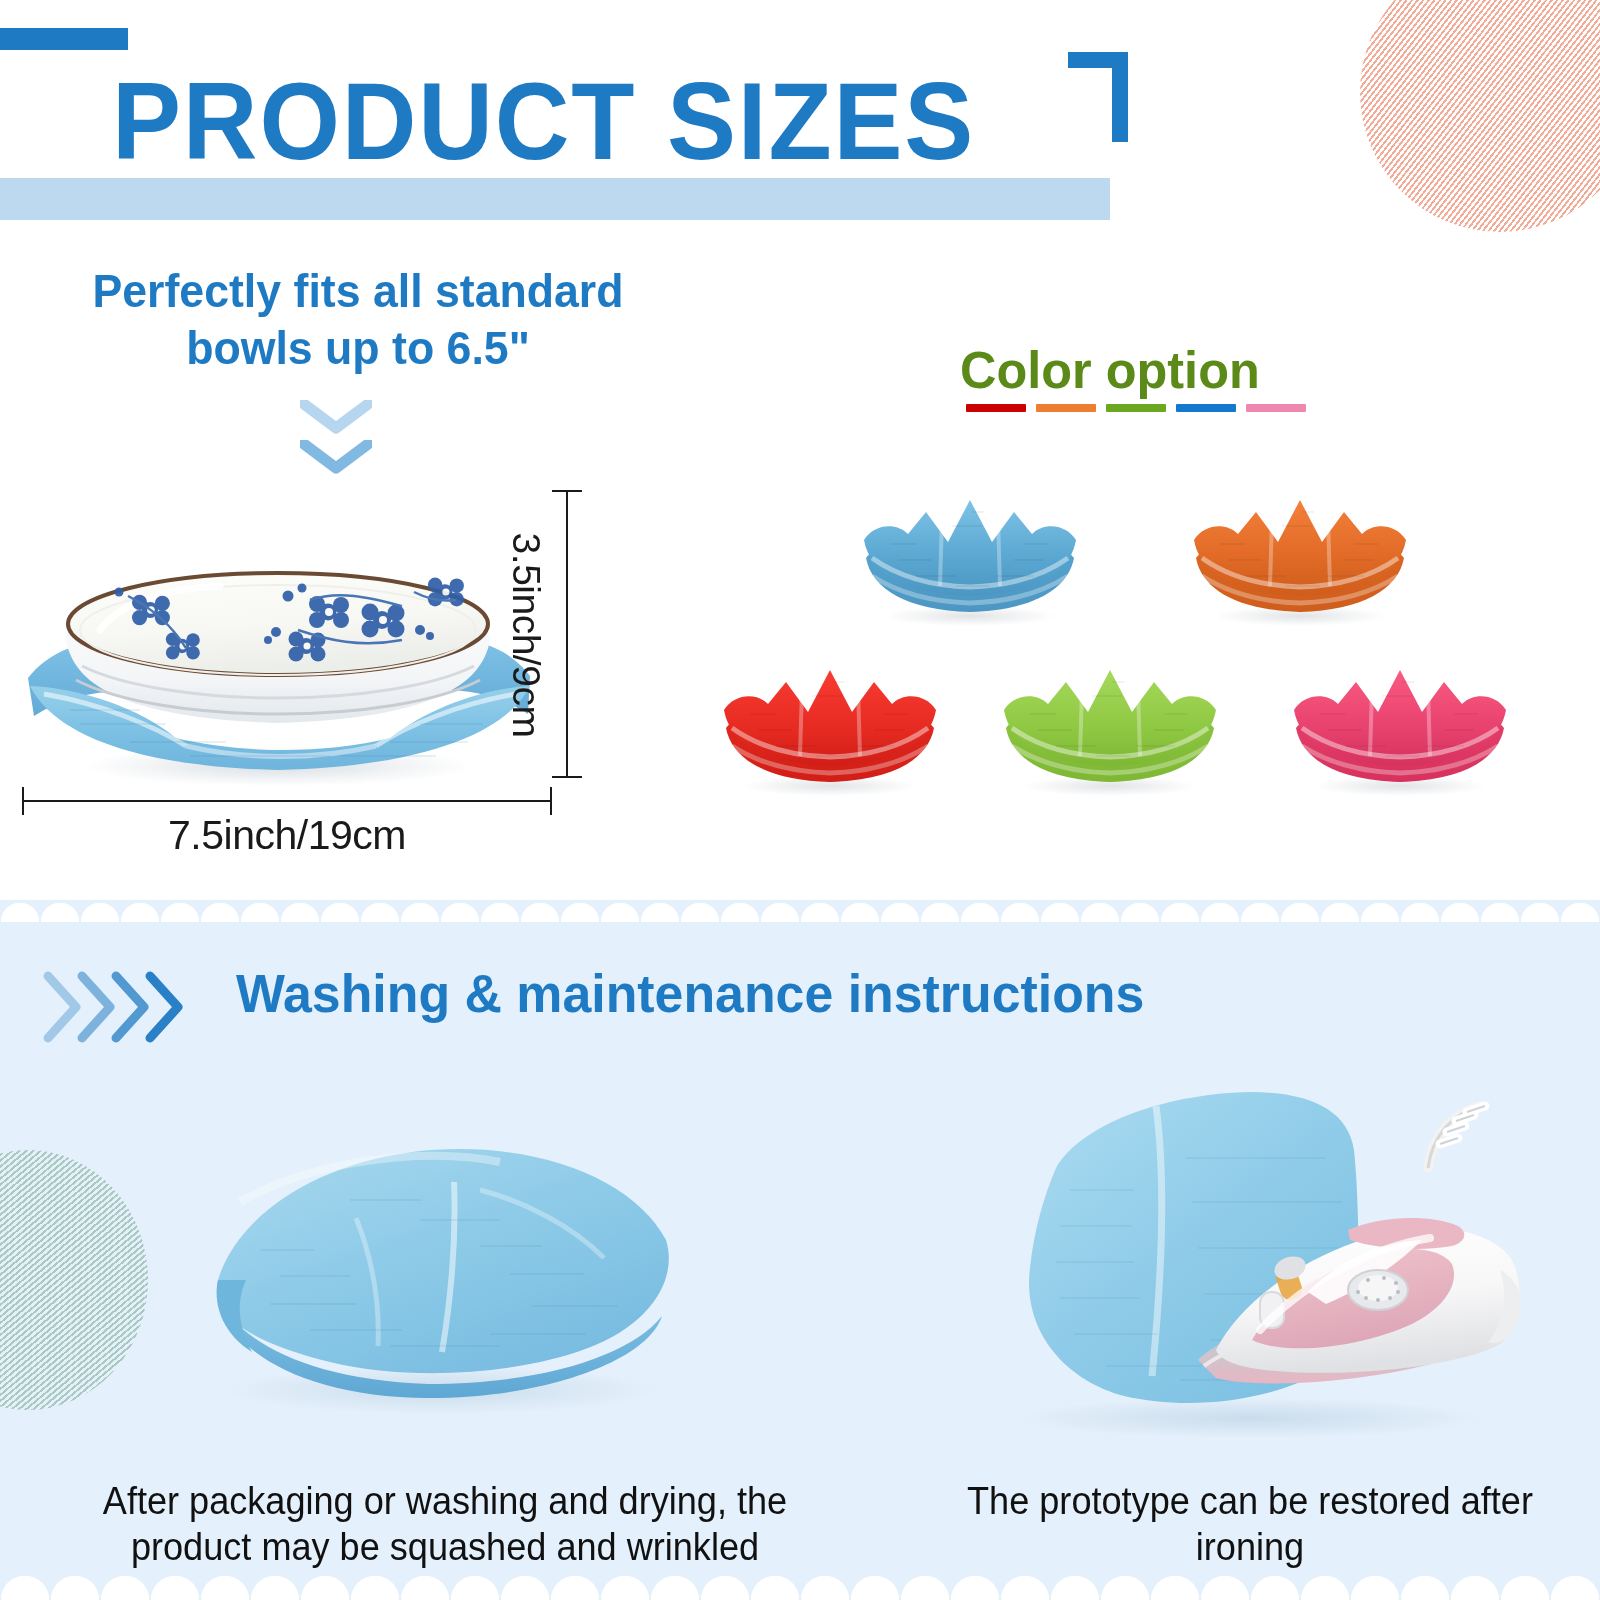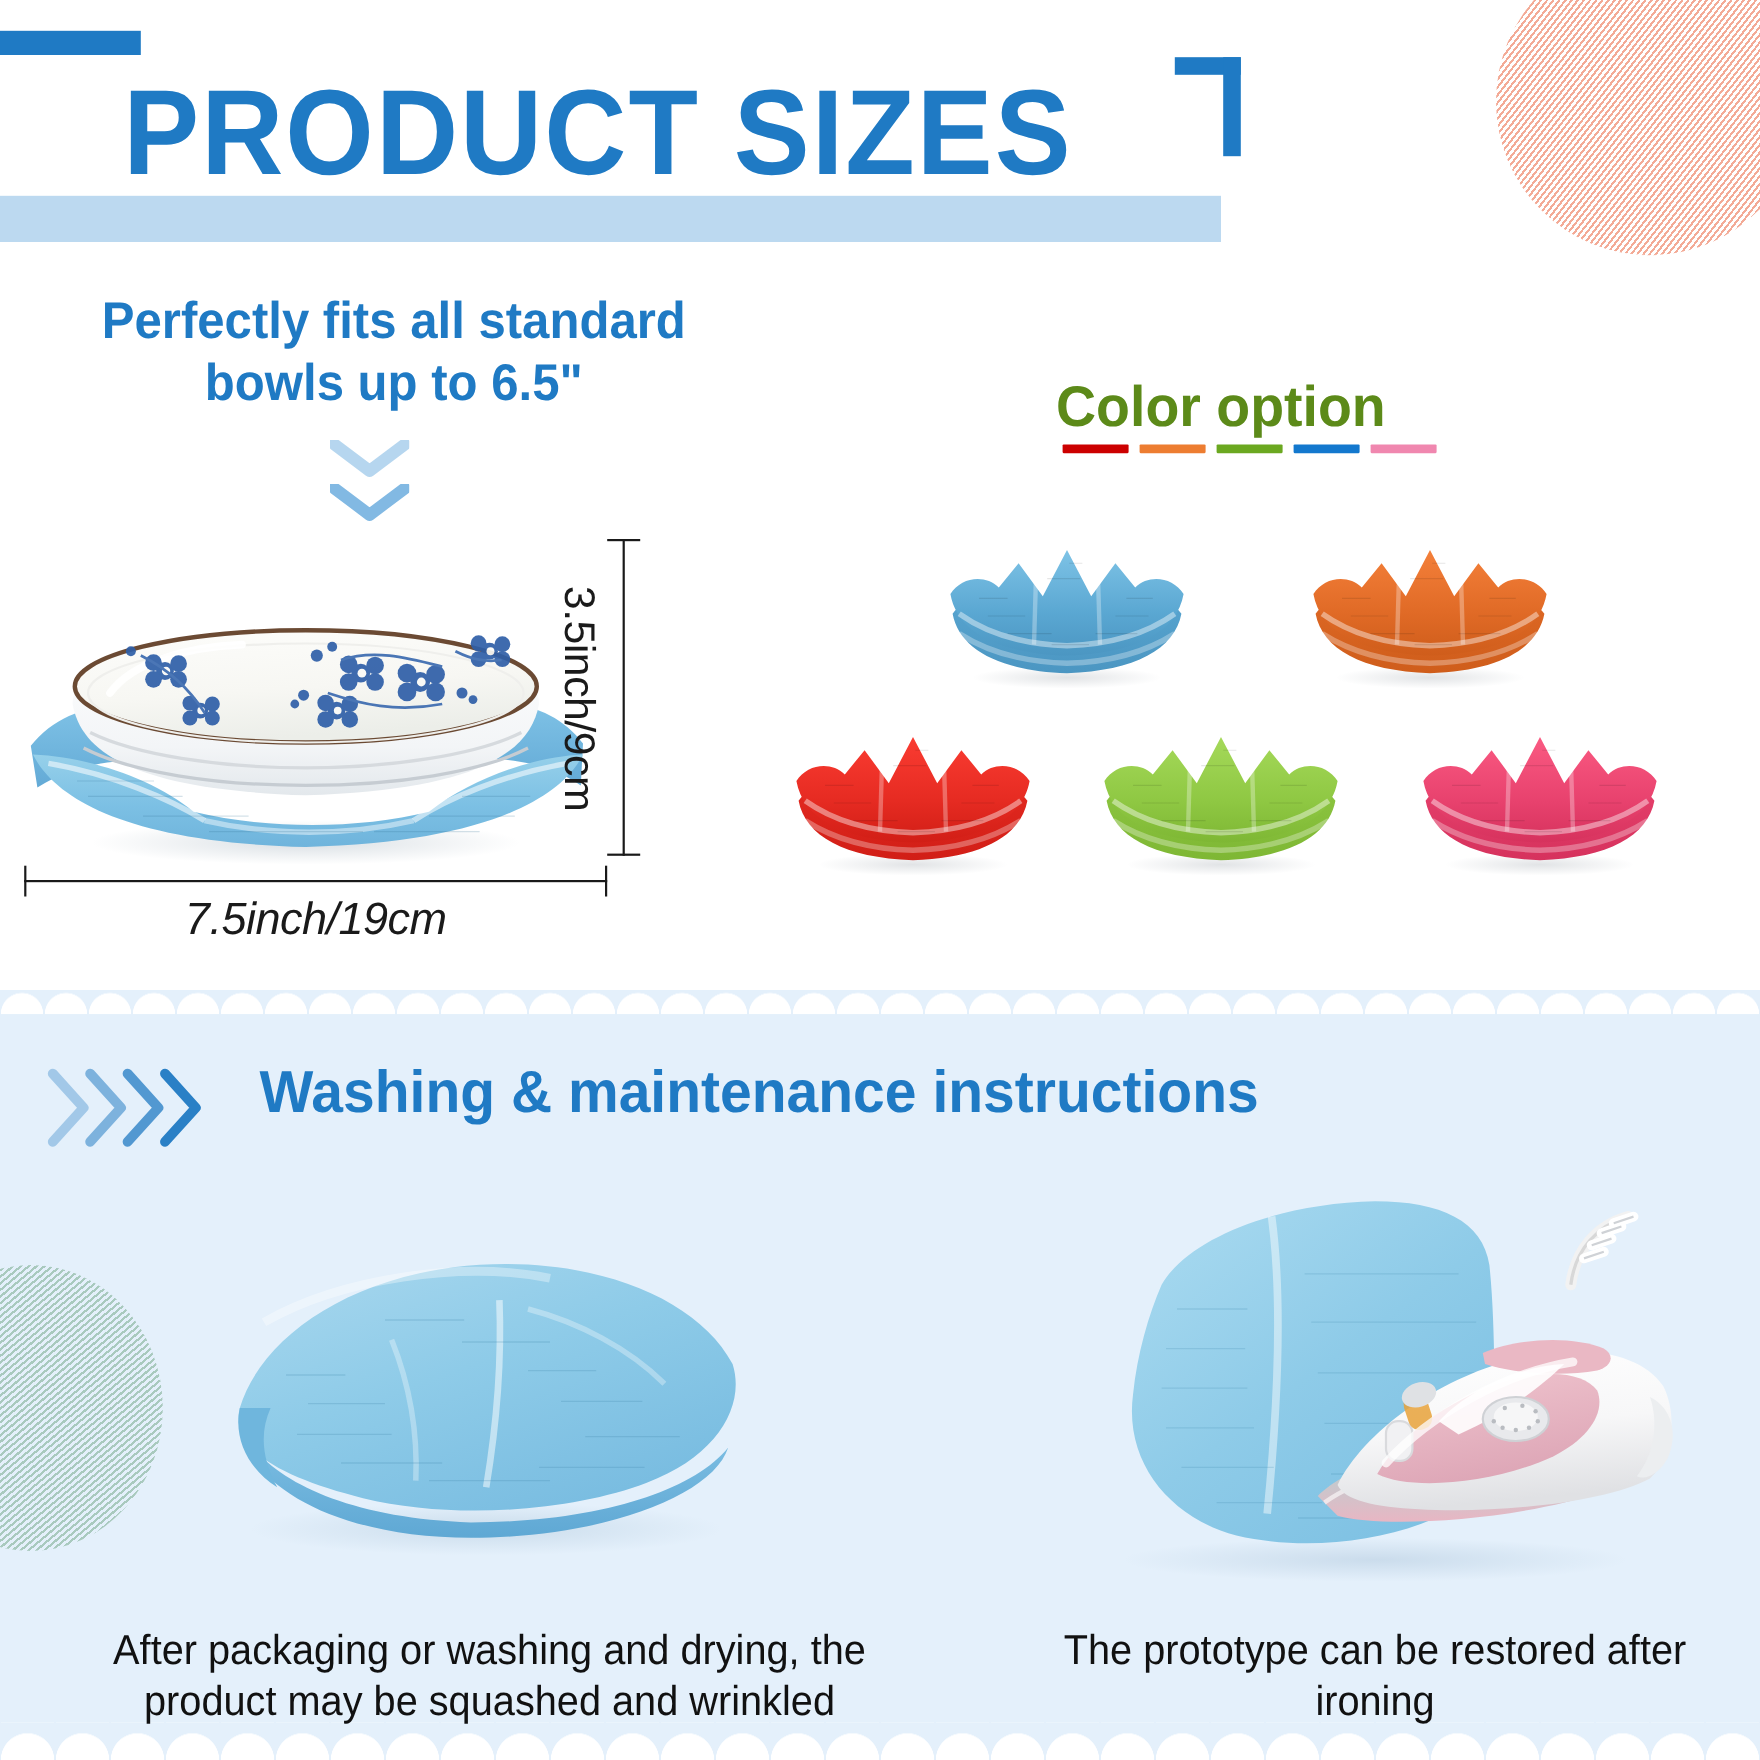--- a/index.html
+++ b/index.html
@@ -106,21 +106,21 @@
     position:absolute; left:22px; top:800px; width:530px; height:2px;
     background:#1a1a1a;
   }
   .dim-h::before, .dim-h::after {
     content:""; position:absolute; top:-13px; width:2px; height:28px; background:#1a1a1a;
   }
   .dim-h::before { left:0; }
   .dim-h::after { right:0; }
   #dim-h-label {
     position:absolute; left:22px; top:812px; width:530px; text-align:center;
-    font-size:41px; color:#1a1a1a; letter-spacing:-0.5px;font-style:italic;
+    font-size:41px; color:#1a1a1a; letter-spacing:-0.5px;
   }
 
   
   #color-option-title {
     position:absolute; left:960px; top:340px;
     font-size:52px; font-weight:bold; color:#5c8a19;
     letter-spacing:0px; white-space:nowrap;
     transform:scaleX(0.97); transform-origin:left top;
   }
   .swatch-bars {

